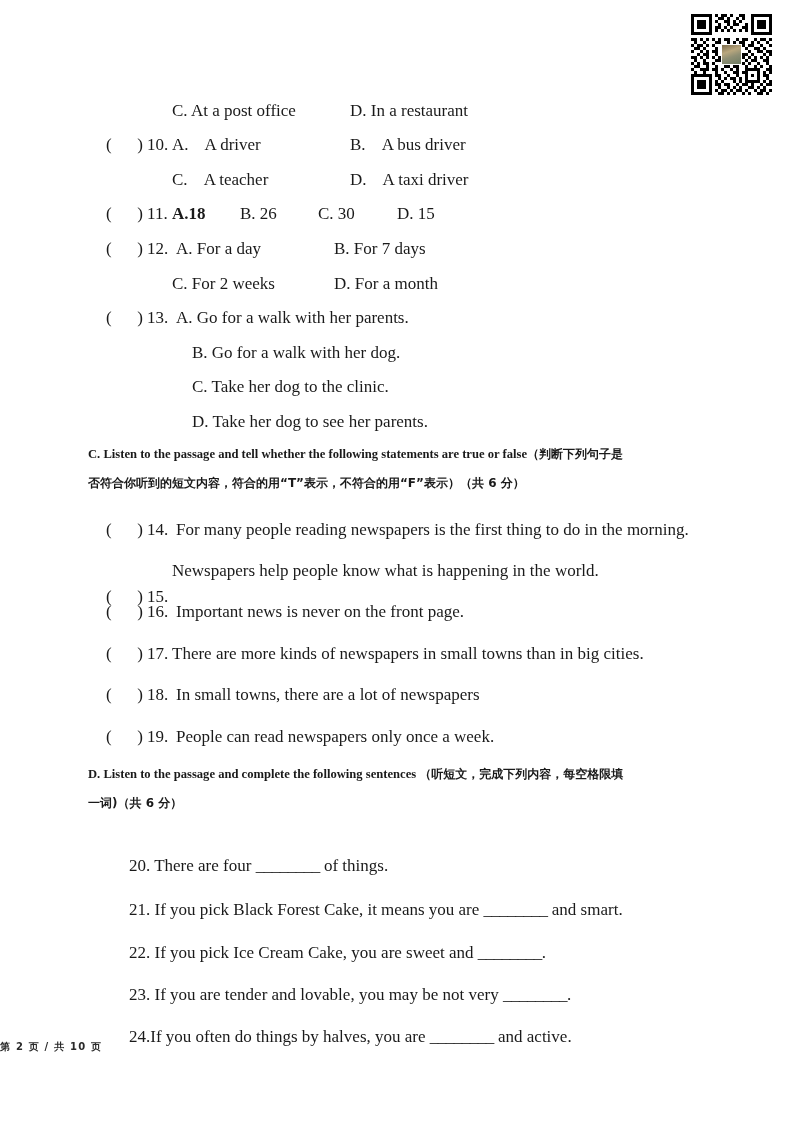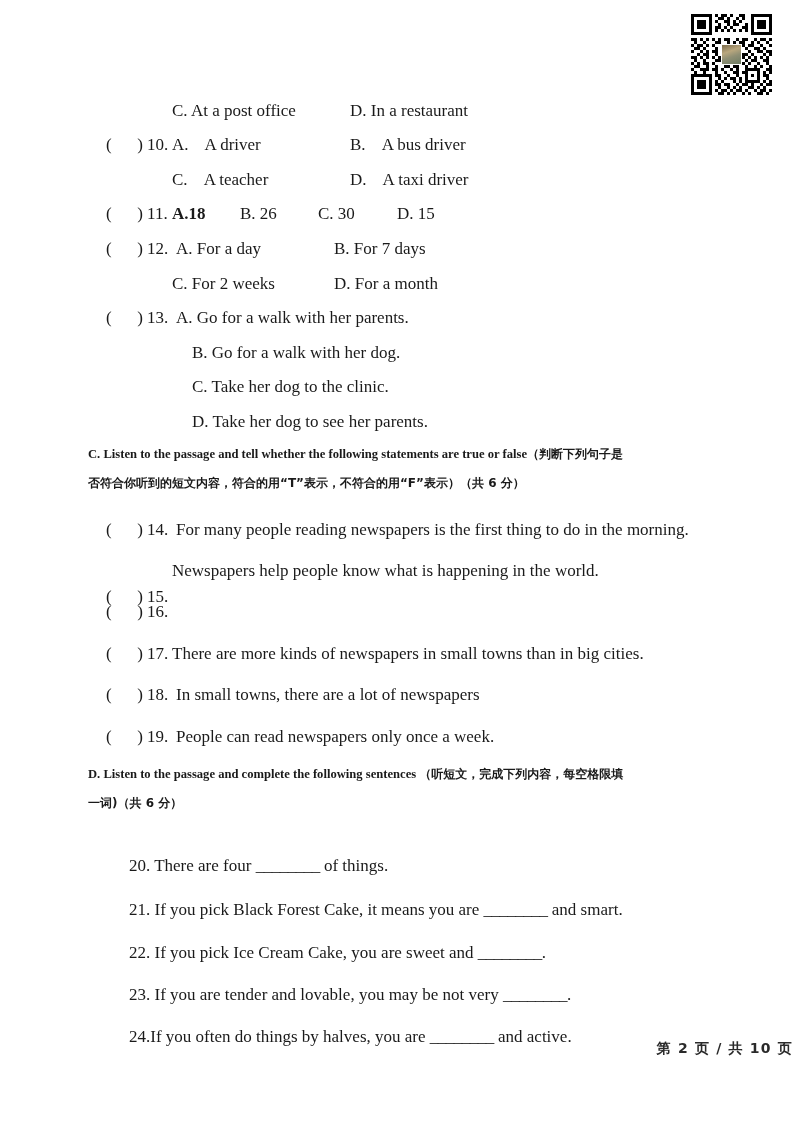--- a/index.html
+++ b/index.html
@@ -85,24 +85,24 @@
   .paren { letter-spacing: 0; }
 
   .blank { letter-spacing: -0.5px; }
 
   
   .footer {
     position: absolute;
     left: 0;
     top: 1040px;
     width: 793px;
-    text-align: right;
+    text-align: left;
     font-family: "DejaVu Sans", "Liberation Sans", sans-serif;
     font-weight: bold;
-    font-size: 14px;
+    font-size: 10px;
     letter-spacing: 1.2px;
     color: #2a2a2a;
   }
 </style>
 </head>
 <body>
 
 <div class="page">
 
 
@@ -373,20 +373,21 @@
     <span class="cn">否符合你听到的短文内容，符合的用</span><span class="cn">“T”</span><span class="cn">表示，不符合的用</span><span class="cn">“F”</span><span class="cn">表示）（共 6 分）</span>
   </div>
 
   <div class="line paren" style="left:106px; top:521px;">(      ) 14.</div>
   <div class="line" style="left:176px; top:521px;">For many people reading newspapers is the first thing to do in the morning.</div>
 
   <div class="line paren" style="left:106px; top:588px;">(      ) 15.</div>
   <div class="line" style="left:172px; top:562px;">Newspapers help people know what is happening in the world.</div>
 
   <div class="line paren" style="left:106px; top:603px;">(      ) 16.</div>
+  <div class="line" style="left:176px; top:603px;">Important news is never on the front page.</div>
 
   <div class="line paren" style="left:106px; top:645px;">(      ) 17.</div>
   <div class="line" style="left:172px; top:645px;">There are more kinds of newspapers in small towns than in big cities.</div>
 
   <div class="line paren" style="left:106px; top:686px;">(      ) 18.</div>
   <div class="line" style="left:176px; top:686px;">In small towns, there are a lot of newspapers</div>
 
   <div class="line paren" style="left:106px; top:728px;">(      ) 19.</div>
   <div class="line" style="left:176px; top:728px;">People can read newspapers only once a week.</div>
 

